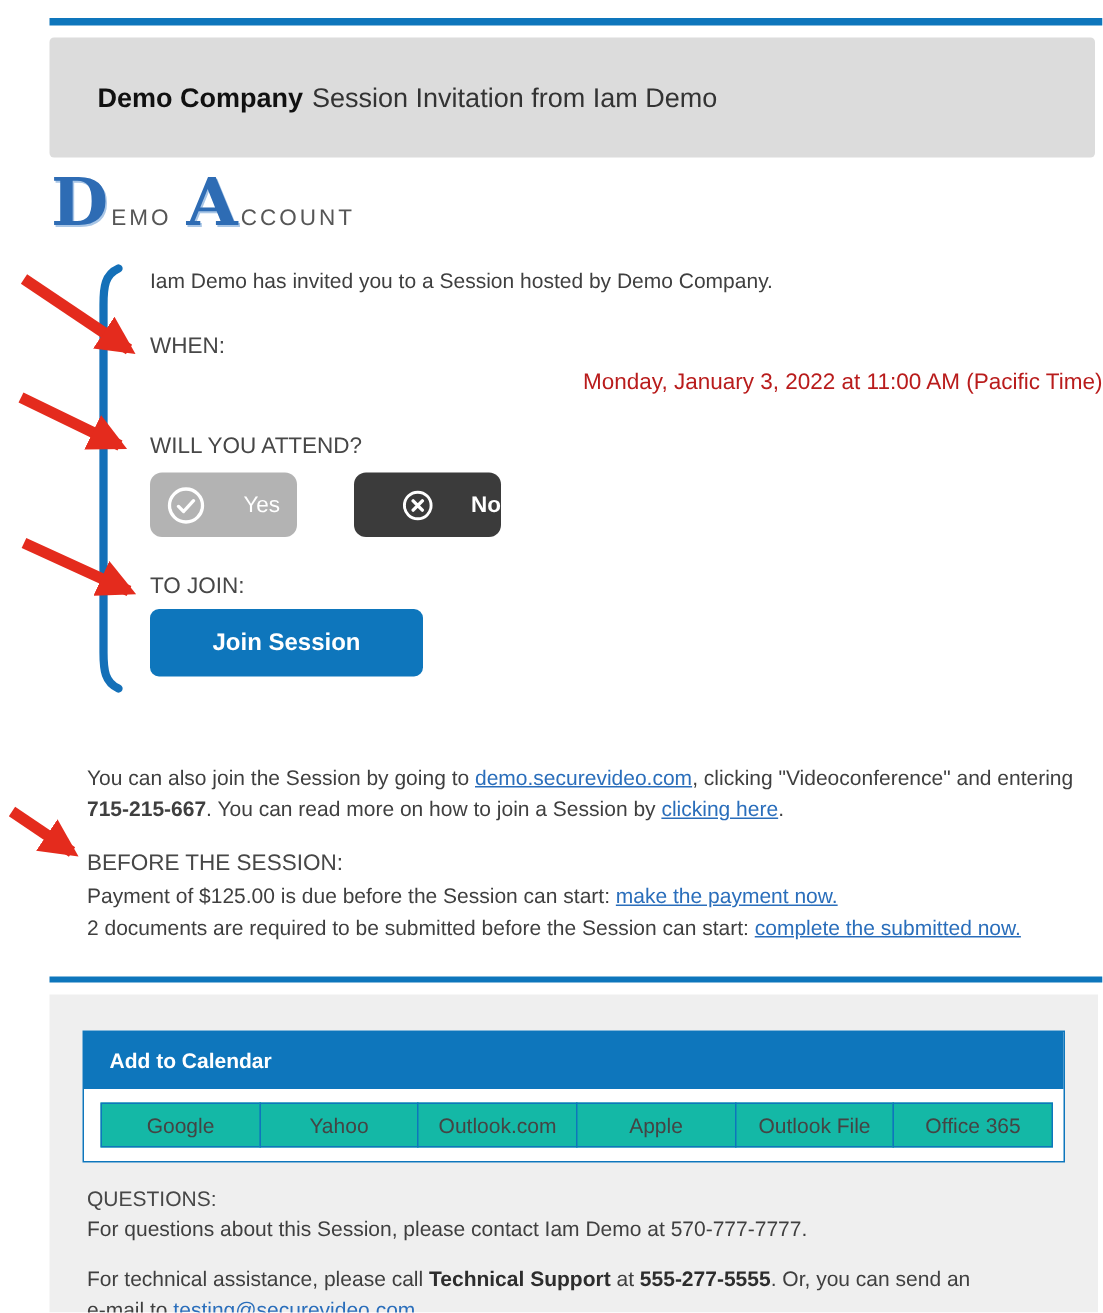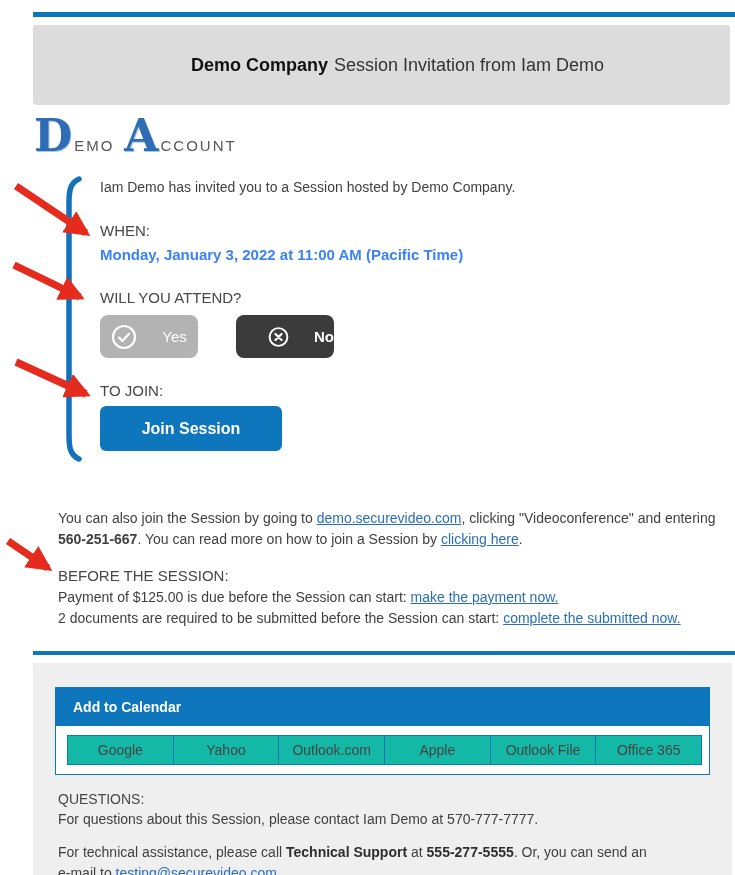--- a/index.html
+++ b/index.html
@@ -16,36 +16,36 @@
     width:735px;height:875px;background:#fff;overflow:hidden;
     font-family:"Liberation Sans", sans-serif;color:#3f3f3f;
   }
   .canvas{position:relative;width:735px;height:875px;}
 
   .topbar{margin:12px 0 0 33px;width:702px;height:5px;background:var(--brand-blue);}
 
   .titlebox{
     margin:8px 0 0 33px;width:697px;height:80px;background:var(--header-gray);
     border-radius:3px;display:flex;align-items:center;padding-left:32px;
-    font-size:18px;color:#333;justify-content:center;
+    font-size:18px;color:#333;
   }
   .titlebox b{color:#111;margin-right:6px;}
 
   .logo{margin:9px 0 0 34px;height:50px;display:flex;align-items:baseline;color:#565656;}
   .logo .cap{
     font-family:"DejaVu Serif", serif;font-weight:bold;font-size:44px;line-height:44px;
     color:#2e6cb4;text-shadow:1px 1px 0 #a9c6e6;
   }
   .logo .rest{font-size:15px;letter-spacing:2px;margin:12px 10px 0 2px;}
 
   .invite{position:relative;margin:14px 0 0 64px;padding-left:36px;}
   .quote-bar{position:absolute;left:0;top:-2px;}
   .intro{font-size:14px;line-height:18px;color:#3f3f3f;}
   .sec-label{font-size:15px;color:#474747;margin-top:26px;}
-  .when-value{font-size:15px;font-weight:bold;color:#3b82f6;margin-top:7px;}
+  .when-value{font-size:15px;font-weight:normal;color:#b91c1c;margin-top:7px;text-align:right;}
   .btn-row{display:flex;gap:38px;margin-top:9px;}
   .rsvp-btn{
     width:98px;height:43px;border:none;border-radius:8px;display:flex;
     align-items:center;justify-content:center;gap:25px;color:#fff;font-size:15px;
     cursor:pointer;
   }
   .rsvp-yes{background:var(--yes-gray);}
   .rsvp-no{background:var(--no-dark);font-weight:bold;padding-left:32px;}
   .join-btn{
     margin-top:7px;width:182px;height:45px;border:none;border-radius:6px;
@@ -124,21 +124,21 @@
           <path d="M9.2 9.2 L16.8 16.8 M16.8 9.2 L9.2 16.8" stroke="#fff" stroke-width="2.8" stroke-linecap="round"></path>
         </svg>
         <span>No</span>
       </button>
     </div>
 
     <div class="sec-label tojoin">TO JOIN:</div>
     <button class="join-btn">Join Session</button>
   </div>
 
-  <p class="para"><span>You can also join the Session by going to </span><a>demo.securevideo.com</a><span>, clicking "Videoconference" and entering </span><b>560-251-667</b><span>. You can read more on how to join a Session by </span><a>clicking here</a><span>.</span></p>
+  <p class="para"><span>You can also join the Session by going to </span><a>demo.securevideo.com</a><span>, clicking "Videoconference" and entering </span><b>715-215-667</b><span>. You can read more on how to join a Session by </span><a>clicking here</a><span>.</span></p>
 
   <div class="before">
     <div class="sec-label">BEFORE THE SESSION:</div>
     <div><span>Payment of $125.00 is due before the Session can start: </span><a>make the payment now.</a></div>
     <div><span>2 documents are required to be submitted before the Session can start: </span><a>complete the submitted now.</a></div>
   </div>
 
   <div class="hr-blue"></div>
 
   <div class="footer">

